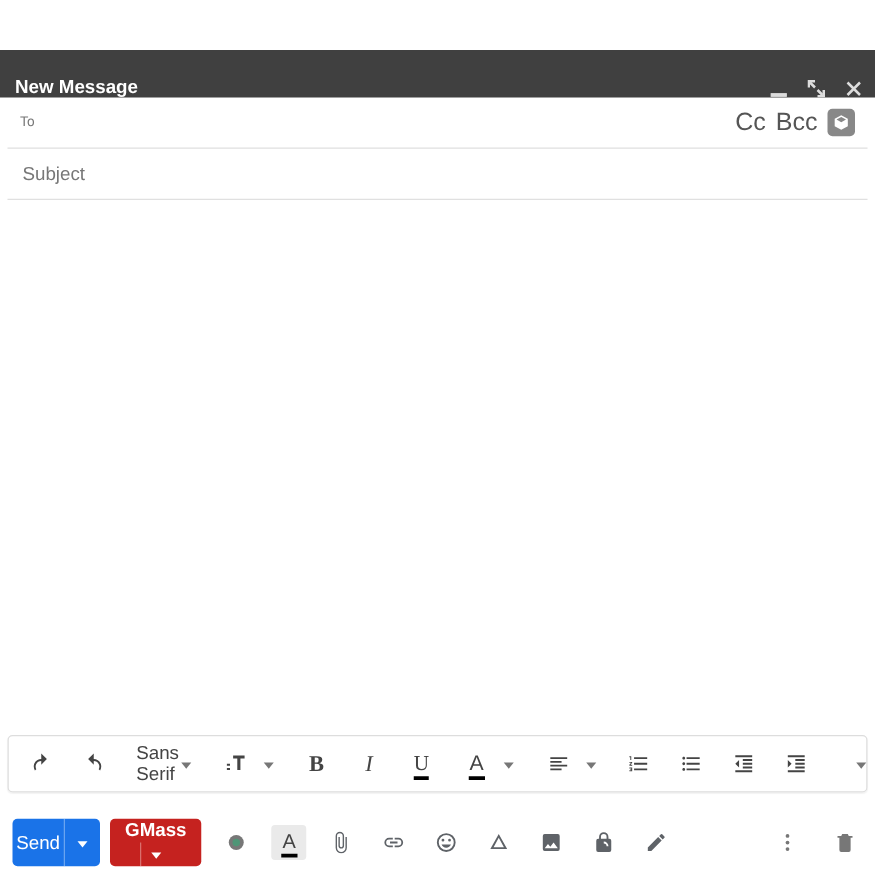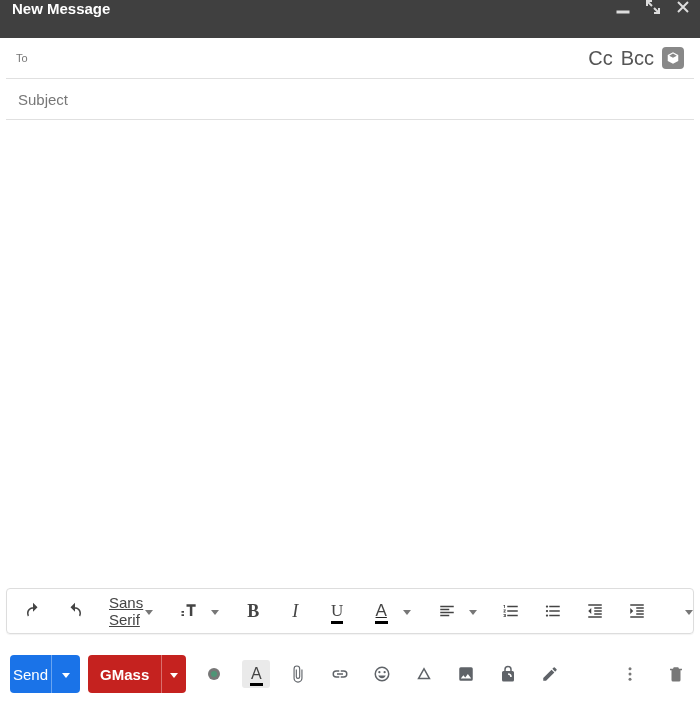--- a/index.html
+++ b/index.html
@@ -1,17 +1,17 @@
 <!DOCTYPE html>
 <html><head>
 <meta charset="utf-8">
 <style>
 html,body{margin:0;padding:0;font-family:Arial,Helvetica,sans-serif;background:#fff;color:#222;}
 body{width:700px;height:706px;overflow:hidden;position:relative;display:flex;flex-direction:column;}
-.titlebar{background:#404040;color:#fff;height:38px;display:flex;align-items:flex-start;padding:0 10px 0 12px;}
+.titlebar{background:#404040;color:#fff;height:38px;display:flex;align-items:flex-end;padding:0 10px 0 12px;margin-top:40px;}
 .titlebar .title{font-size:15px;font-weight:bold;flex:1;}
 .titlebar .win-icons{display:flex;gap:16px;align-items:center;}
 .titlebar .win-icons span{cursor:pointer;color:#ddd;display:inline-flex;}
 .titlebar .win-icons svg{stroke:#ddd;}
 
 .fieldrow{display:flex;align-items:center;border-bottom:1px solid #e0e0e0;padding:0 10px;height:40px;margin:0 6px;}
 .fieldrow .label{color:#777;font-size:11px;margin-right:10px;}
 .fieldrow input{flex:1;border:none;outline:none;font-size:15px;background:transparent;}
 .fieldrow .right{display:flex;align-items:center;gap:8px;color:#555;}
 .fieldrow .right span{cursor:pointer;font-size:20px;}
@@ -22,28 +22,28 @@
 .subjectrow input::placeholder{color:#777;}
 
 .body-area{flex:1;padding:10px 16px;outline:none;font-size:14px;overflow:auto;}
 
 .format-toolbar{margin:0 6px 8px 6px;border:1px solid #ddd;height:44px;border-radius:4px;display:flex;align-items:center;padding:0 6px;gap:2px;box-shadow:0 1px 1px rgba(0,0,0,0.05);}
 .tb-btn{height:36px;min-width:32px;display:flex;align-items:center;justify-content:center;color:#444;cursor:pointer;border-radius:3px;padding:0 4px;}
 .tb-btn svg{fill:#444;}
 .tb-sep{width:1px;height:24px;background:#e0e0e0;margin:0 4px;}
 .font-picker{display:flex;align-items:center;padding:0 8px;color:#444;font-size:15px;cursor:pointer;gap:6px;}
 .caret{border-left:4px solid transparent;border-right:4px solid transparent;border-top:5px solid #777;margin-top:2px;}
-.combo{display:flex;align-items:center;cursor:pointer;padding:0 2px;gap:2px;text-decoration:underline;}
+.combo{display:flex;align-items:center;cursor:pointer;padding:0 2px;gap:2px;}
 
 .bottom-bar{display:flex;align-items:center;height:64px;padding:0 10px;gap:8px;}
 .send-btn{background:#1a73e8;color:#fff;height:38px;border-radius:4px;display:flex;align-items:center;font-size:15px;font-weight:500;cursor:pointer;overflow:hidden;}
 .send-btn .main{padding:0 3px;height:100%;display:flex;align-items:center;}
 .send-btn .dd{padding:0 10px;height:100%;display:flex;align-items:center;border-left:1px solid rgba(255,255,255,0.35);}
 .send-btn .dd .caret{border-top-color:#fff;}
-.gmass-btn{background:#c5221f;color:#fff;height:38px;border-radius:4px;display:flex;align-items:center;font-size:15px;font-weight:bold;cursor:pointer;overflow:hidden;}
+.gmass-btn{background:#c5221f;color:#fff;height:38px;border-radius:4px;display:flex;align-items:center;font-size:15px;font-weight:bold;cursor:pointer;overflow:hidden;flex-direction:column;}
 .gmass-btn .main{padding:0 12px;height:100%;display:flex;align-items:center;}
 .gmass-btn .dd{padding:0 8px;height:100%;display:flex;align-items:center;border-left:1px solid rgba(255,255,255,0.35);}
 .gmass-btn .dd .caret{border-top-color:#fff;}
 .bottom-icons{display:flex;align-items:center;gap:14px;margin-left:6px;}
 .b-icon{width:28px;height:28px;display:flex;align-items:center;justify-content:center;color:#5f6368;cursor:pointer;border-radius:3px;}
 .b-icon.hl{background:#eaeaea;}
 .b-icon svg{fill:#5f6368;}
 .right-icons{margin-left:auto;display:flex;align-items:center;gap:18px;color:#888;}
 .right-icons .b-icon svg{fill:#777;}
 .underline-a{position:relative;font-family:"Times New Roman",serif;font-size:17px;color:#444;}

